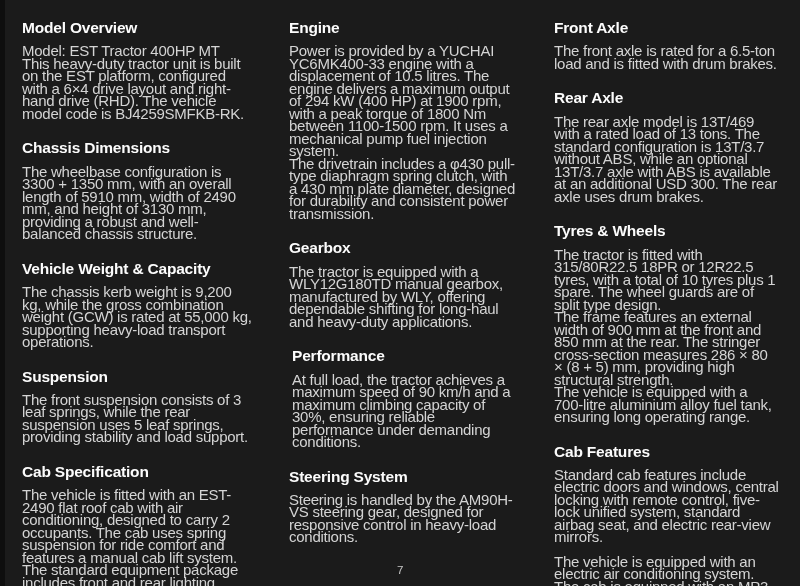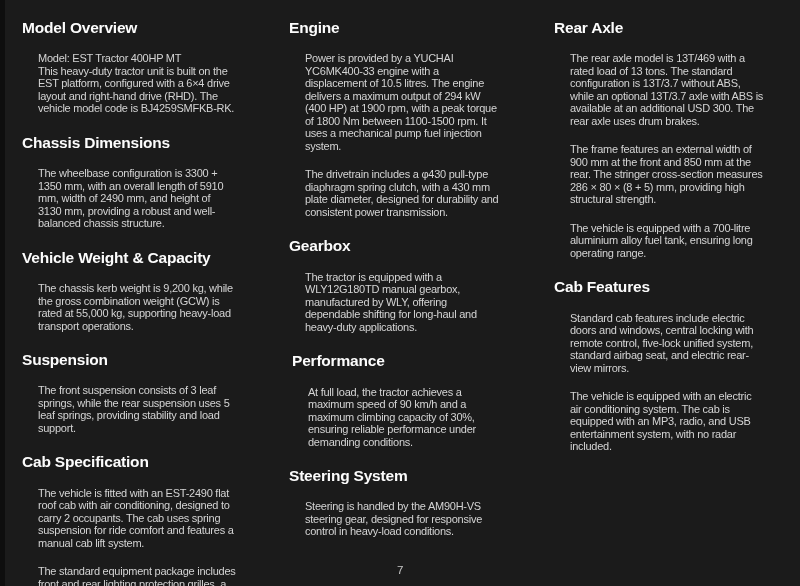--- a/index.html
+++ b/index.html
@@ -28,22 +28,22 @@
   .sec-heading {
     margin: 19px 0 9px 0;
     font-size: 15.5px;
     line-height: 1.12;
     font-weight: 700;
     letter-spacing: -0.2px;
     color: #fcfcfc;
   }
   .sec:first-child .sec-heading { margin-top: 0; }
   .sec-body {
-    margin: 16px;
-    font-size: 11px;
+    margin: 0;
+    font-size: 15px;
     line-height: 12.5px;
     letter-spacing: -0.25px;
     color: #d4d4d4;
     white-space: pre-line;
   }
   .sec-body + .sec-body { margin-top: 12px; }
   .sec--indent { padding-left: 3px; }
   .page-number {
     position: absolute;
     left: 0; right: 0;
@@ -106,22 +106,30 @@
         <p class="sec-body">At full load, the tractor achieves a maximum speed of 90 km/h and a maximum climbing capacity of 30%, ensuring reliable performance under demanding conditions.</p>
       </section>
       <section class="sec">
         <h2 class="sec-heading">Steering System</h2>
         <p class="sec-body">Steering is handled by the AM90H-VS steering gear, designed for responsive control in heavy-load conditions.</p>
       </section>
     </div>
 
     <div class="col">
       <section class="sec">
+        <h2 class="sec-heading">Front Axle</h2>
+        <p class="sec-body">The front axle is rated for a 6.5-ton load and is fitted with drum brakes.</p>
+      </section>
+      <section class="sec">
         <h2 class="sec-heading">Rear Axle</h2>
         <p class="sec-body">The rear axle model is 13T/469 with a rated load of 13 tons. The standard configuration is 13T/3.7 without ABS, while an optional 13T/3.7 axle with ABS is available at an additional USD 300. The rear axle uses drum brakes.</p>
+      </section>
+      <section class="sec">
+        <h2 class="sec-heading">Tyres &amp; Wheels</h2>
+        <p class="sec-body">The tractor is fitted with 315/80R22.5 18PR or 12R22.5 tyres, with a total of 10 tyres plus 1 spare. The wheel guards are of split type design.</p>
       </section>
       <section class="sec">
         <p class="sec-body">The frame features an external width of 900 mm at the front and 850 mm at the rear. The stringer cross-section measures 286 × 80 × (8 + 5) mm, providing high structural strength.</p>
       </section>
       <section class="sec">
         <p class="sec-body">The vehicle is equipped with a 700-litre aluminium alloy fuel tank, ensuring long operating range.</p>
       </section>
       <section class="sec">
         <h2 class="sec-heading">Cab Features</h2>
         <p class="sec-body">Standard cab features include electric doors and windows, central locking with remote control, five-lock unified system, standard airbag seat, and electric rear-view mirrors.</p>

